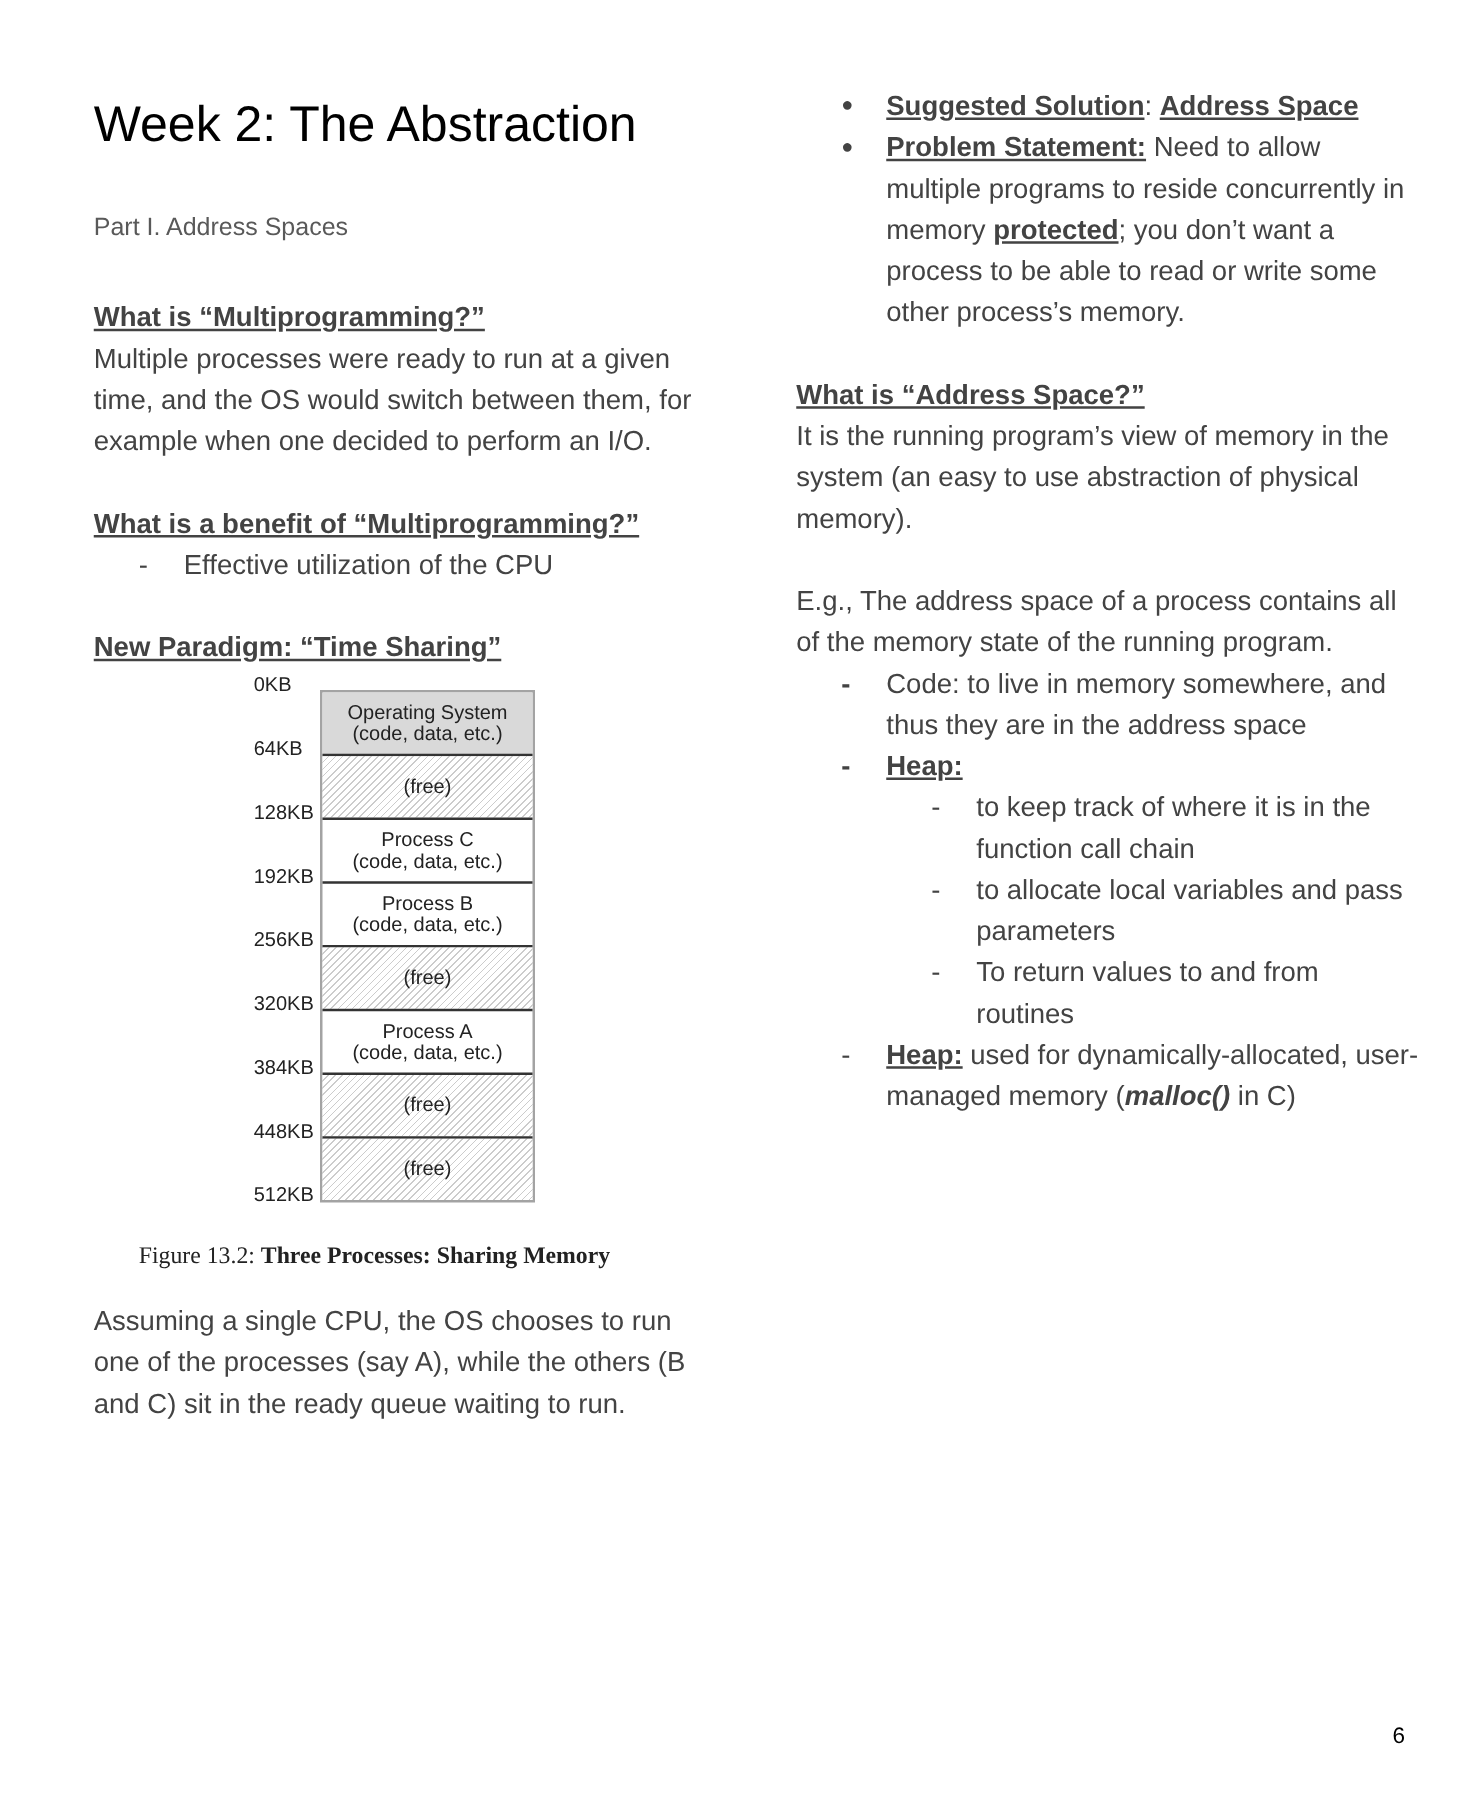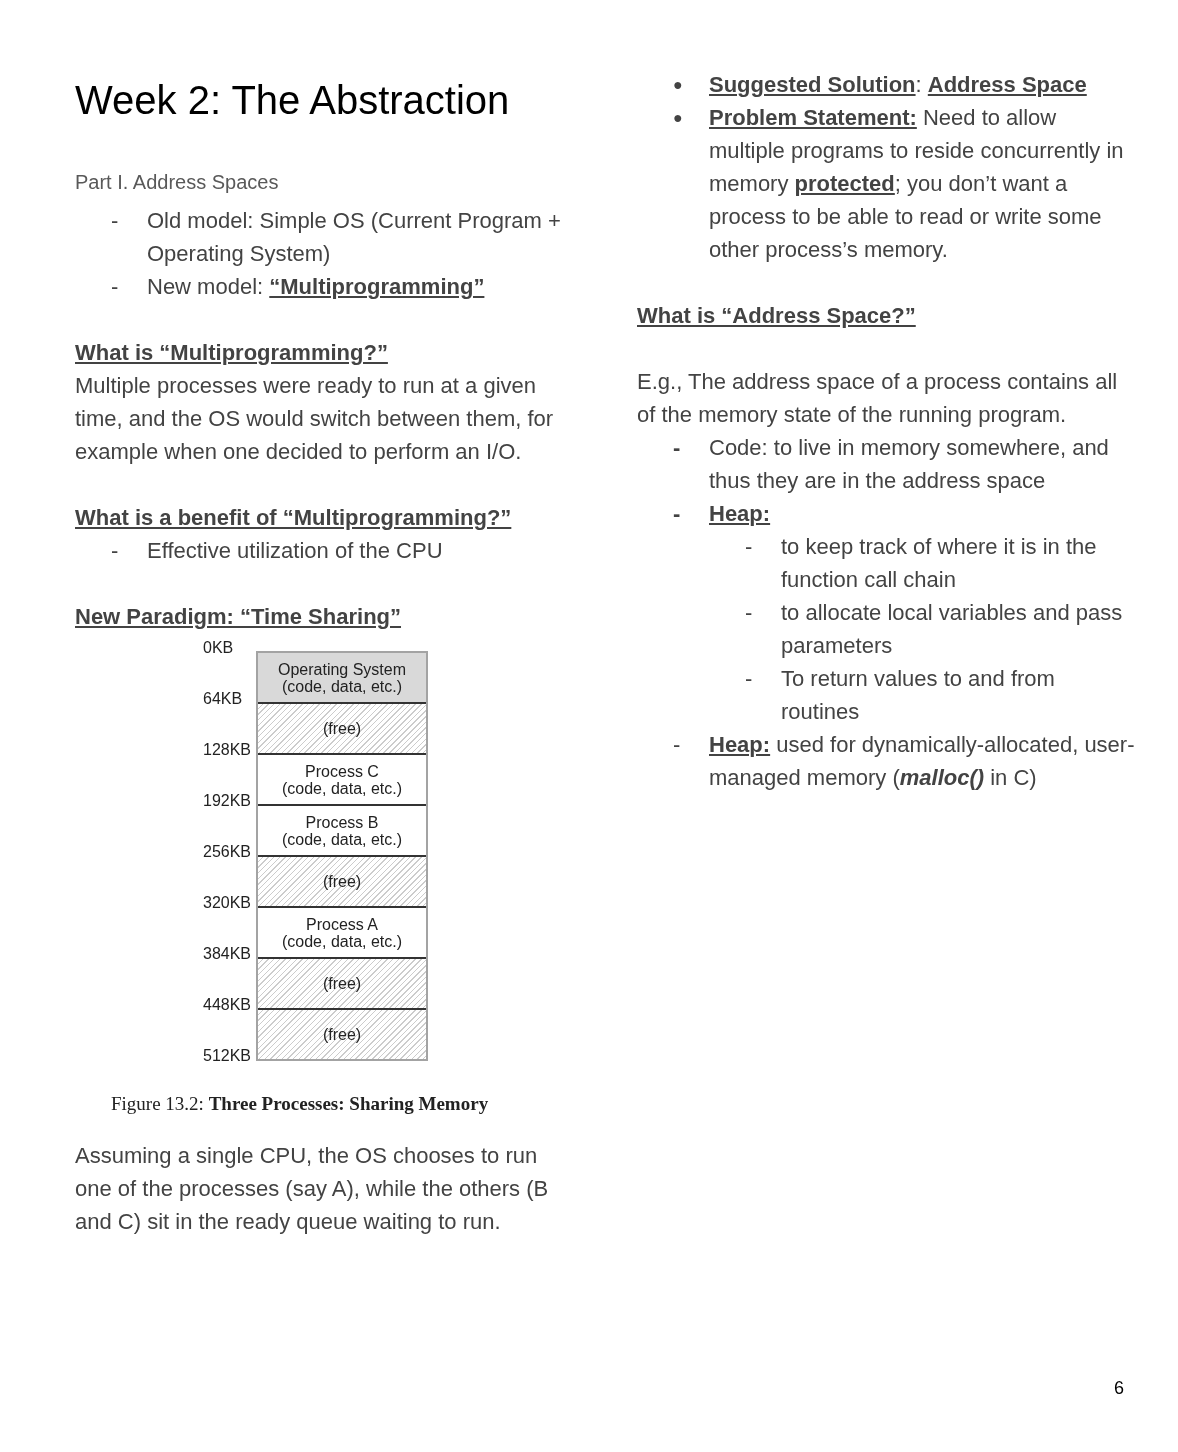--- a/index.html
+++ b/index.html
@@ -32,24 +32,20 @@
   .free { background:repeating-linear-gradient(135deg,#fff 0 3px,#ccc 3px 4px); }
   .cap { position:absolute; left:36px; top:454px; font-family:"Liberation Serif", serif; font-size:19px; color:#222; }
   .pagenum { position:absolute; left:1114px; top:1378px; font-size:18px; color:#000; }
 </style>
 </head>
 <body>
 
 <div class="col left">
   <h1>Week 2: The Abstraction</h1>
   <h2>Part I. Address Spaces</h2>
-  <ul class="dash">
-    <li>Old model: Simple OS (Current Program + Operating System)</li>
-    <li><span>New model: </span><span class="hd">“Multiprogramming”</span></li>
-  </ul>
   <div class="gap"></div>
   <p class="hd">What is “Multiprogramming?”</p>
   <p>Multiple processes were ready to run at a given time, and the OS would switch between them, for example when one decided to perform an I/O.</p>
   <div class="gap"></div>
   <p class="hd">What is a benefit of “Multiprogramming?”</p>
   <ul class="dash">
     <li>Effective utilization of the CPU</li>
   </ul>
   <div class="gap"></div>
   <p class="hd">New Paradigm: “Time Sharing”</p>
@@ -100,20 +96,21 @@
   <p style="margin-top:0">Assuming a single CPU, the OS chooses to run one of the processes (say A), while the others (B and C) sit in the ready queue waiting to run.</p>
 </div>
 
 <div class="col right">
   <ul class="bul">
     <li><span class="hd">Suggested Solution</span><span>: </span><span class="hd">Address Space</span></li>
     <li><span class="hd">Problem Statement:</span><span> Need to allow multiple programs to reside concurrently in memory </span><span class="hd">protected</span><span>; you don’t want a process to be able to read or write some other process’s memory.</span></li>
   </ul>
   <div class="gap"></div>
   <p class="hd">What is “Address Space?”</p>
+  <p>It is the running program’s view of memory in the system (an easy to use abstraction of physical memory).</p>
   <div class="gap"></div>
   <p>E.g., The address space of a process contains all of the memory state of the running program.</p>
   <ul class="dash dash-bold">
     <li style="font-weight:normal">Code: to live in memory somewhere, and thus they are in the address space</li>
     <li><span class="hd">Heap:</span></li>
   </ul>
   <ul class="dash sub">
     <li>to keep track of where it is in the function call chain</li>
     <li>to allocate local variables and pass parameters</li>
     <li>To return values to and from routines</li>

